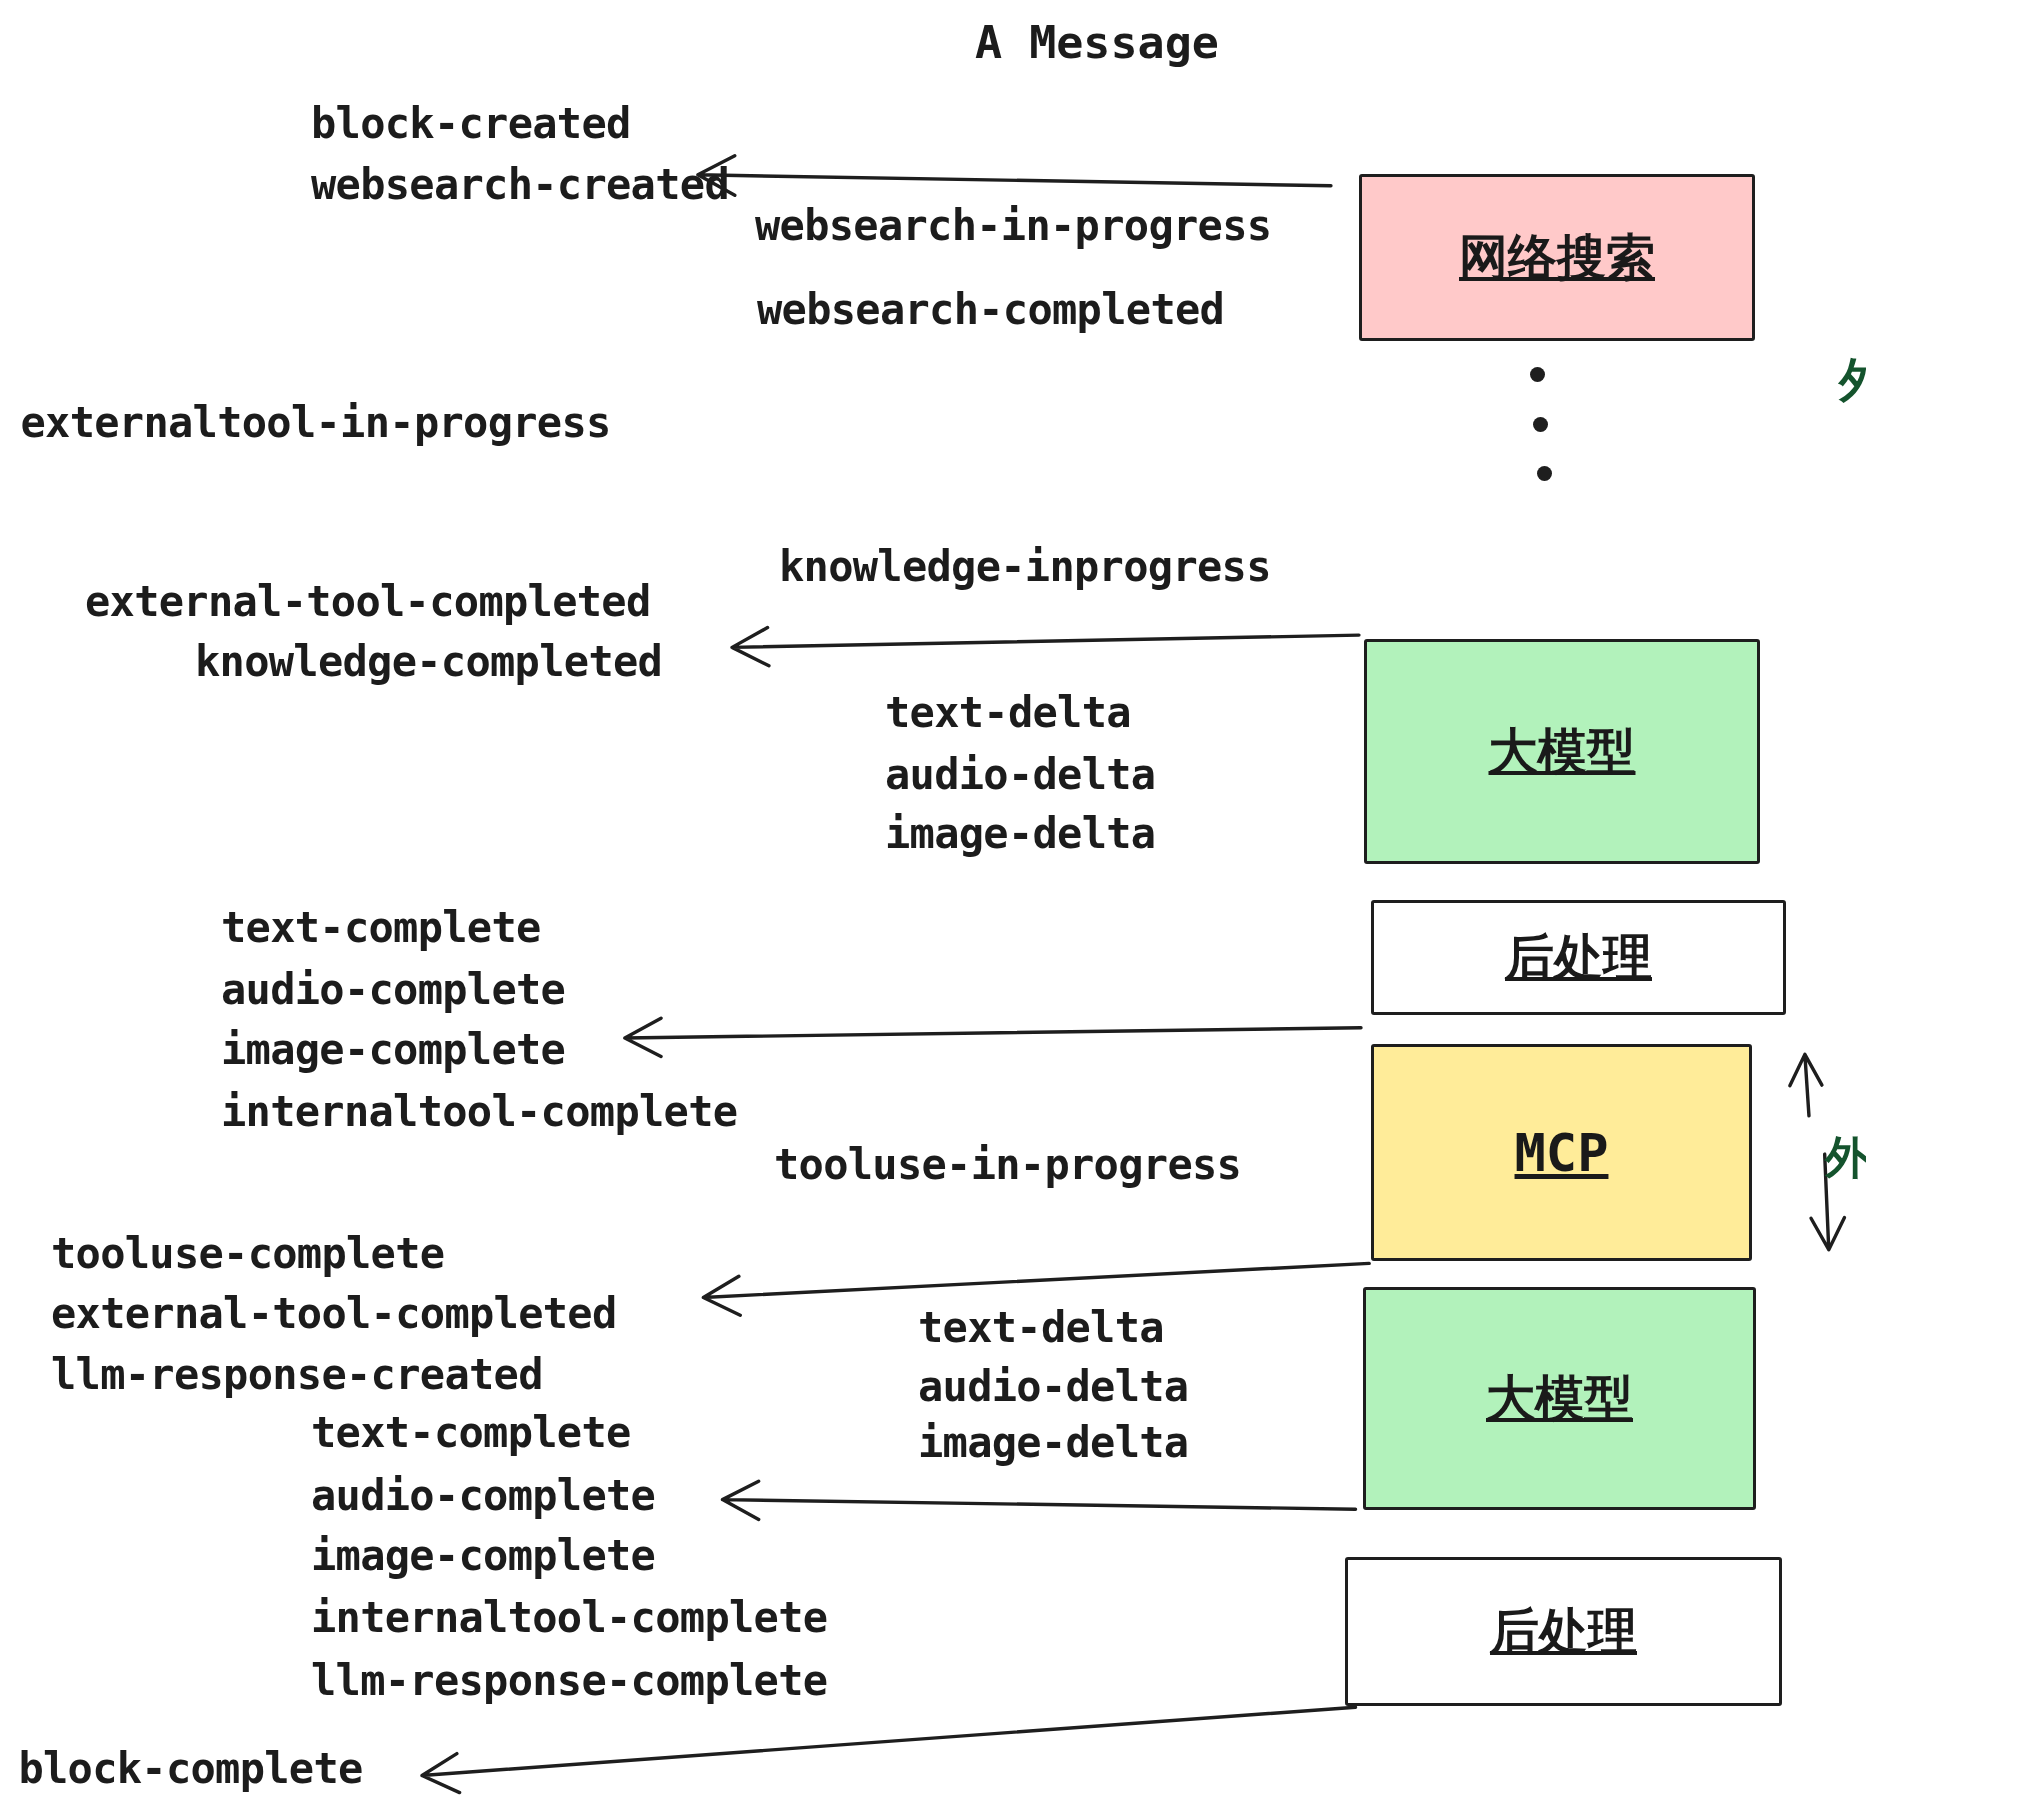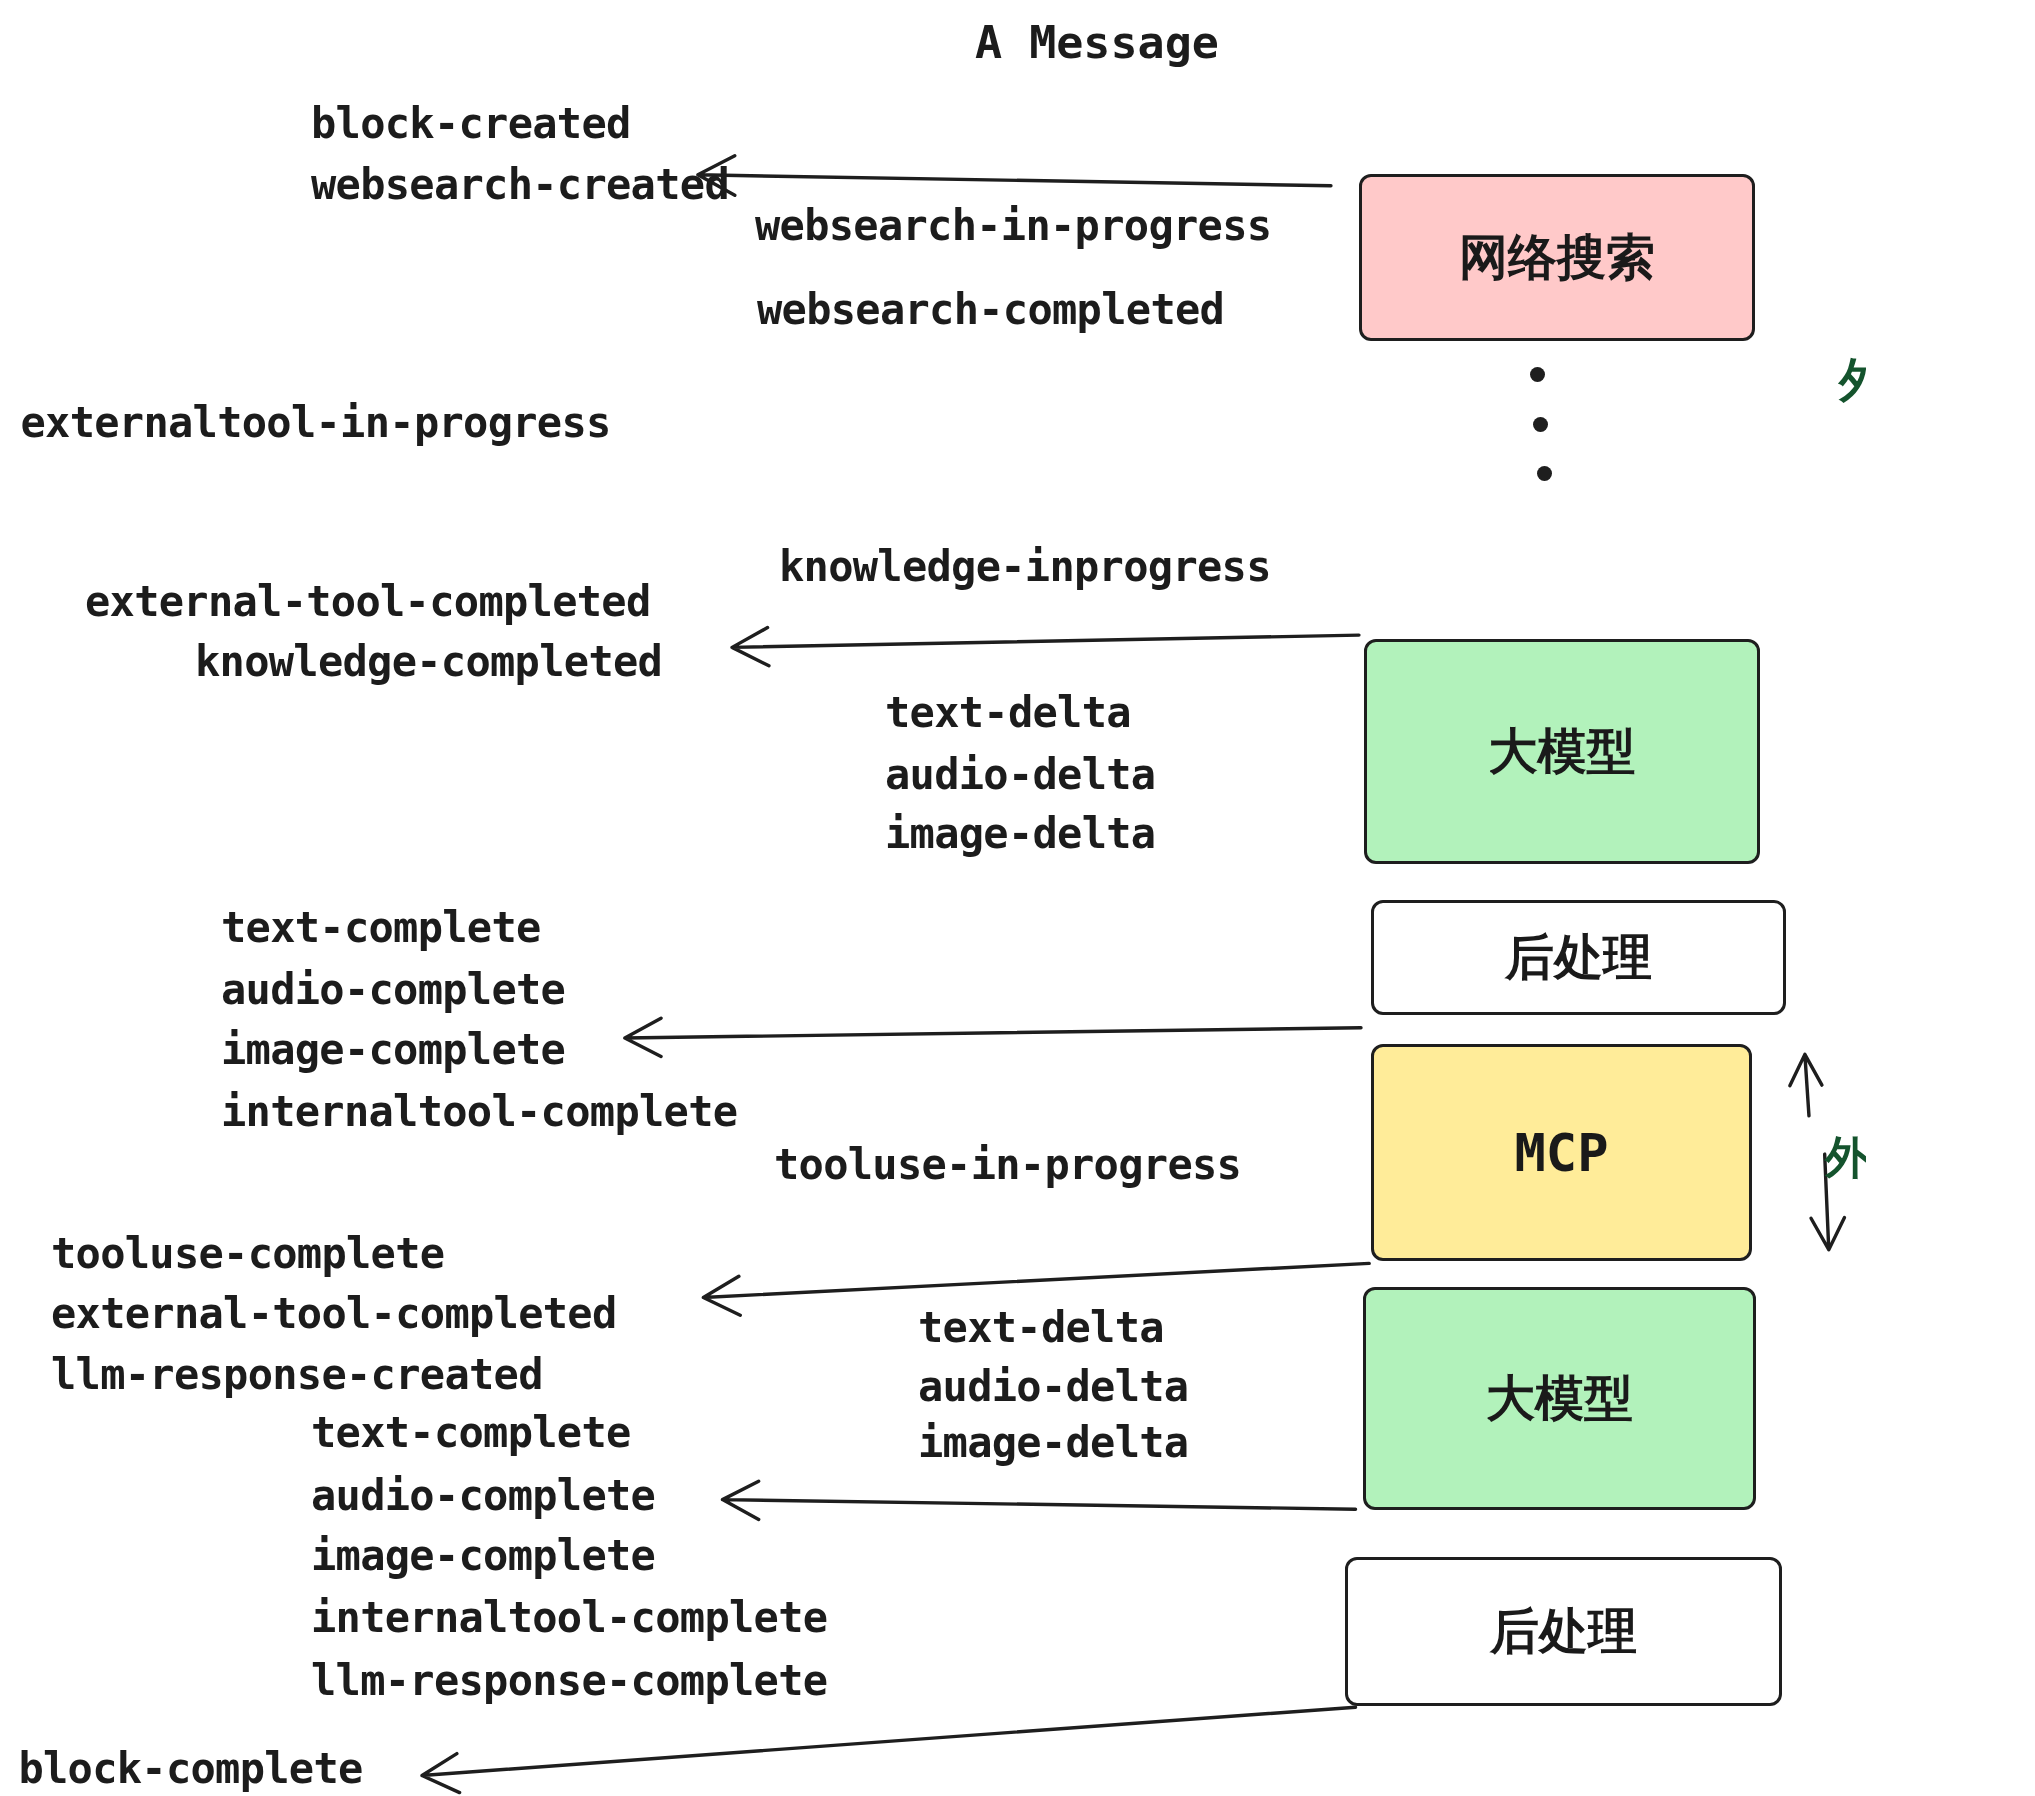--- a/index.html
+++ b/index.html
@@ -17,22 +17,22 @@
     font:700 45px "DejaVu Sans Mono",monospace;color:#1c1c1c;white-space:nowrap;
   }
   .evt{
     position:absolute;transform:translateY(-50%);
     font:700 42px "DejaVu Sans Mono",monospace;color:#1c1c1c;
     white-space:nowrap;letter-spacing:-0.7px;
   }
   .node{
     position:absolute;box-sizing:border-box;
     display:flex;align-items:center;justify-content:center;
-    border:3.4px solid #1e1e1e;border-radius:12px;
-    font:600 49px "Liberation Sans",sans-serif;color:#1a1a1a;
+    border:3.4px solid #1e1e1e;border-radius:3px;
+    font:600 49px "Liberation Sans",sans-serif;color:#1a1a1a;text-decoration:underline;
   }
   .node.pink{background:#ffc9c9;}
   .node.green{background:#b2f2bb;}
   .node.yellow{background:#ffec99;align-items:center;}
   .node.white{background:#ffffff;}
   .node.mono-label{font:700 52px "DejaVu Sans Mono",monospace;}
   .side-label{
     position:absolute;transform:translateY(-50%);
     font:600 48px "Liberation Sans",sans-serif;color:#14532d;white-space:nowrap;margin-top:20px;
   }

